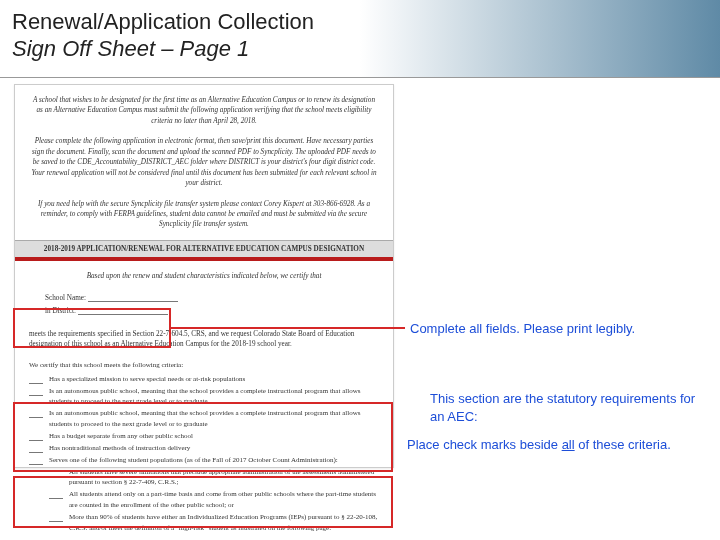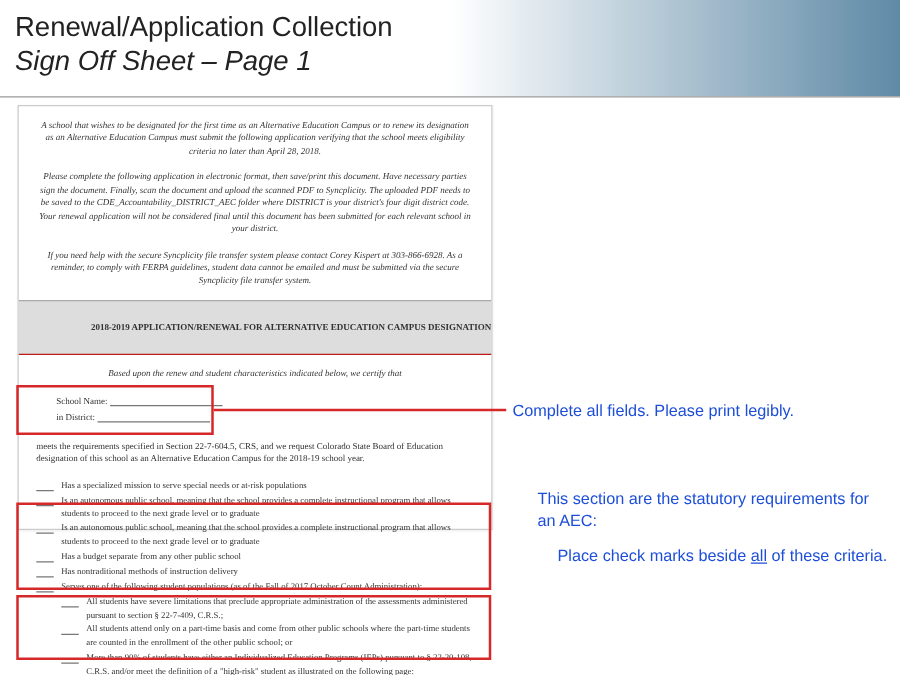--- a/index.html
+++ b/index.html
@@ -9,41 +9,41 @@
     background: linear-gradient(to right, #fff 0%, #fff 50%, #5f8aa6 100%);
     padding: 8px 18px 4px 12px;
     border-bottom: 1px solid #999;
   }
   .header h1 { font-size: 22px; font-weight: 400; color: #222; line-height: 1.25; }
   .header .sub { font-style: italic; font-size: 22px; font-weight: 400; color: #222; }
   .content { position: relative; height: calc(540px - 74px); }
   .doc {
     position: absolute;
     left: 14px; top: 6px;
-    width: 380px; height: 340px;
+    width: 380px; height: 384px;
     background: #fff;
     border: 1px solid #ccc;
     font-family: Georgia, 'Times New Roman', serif;
     font-style: italic;
     font-size: 7.2px;
     color: #333;
     padding: 10px 14px 10px 14px;
     line-height: 1.45;
     box-shadow: 0 1px 2px rgba(0,0,0,0.08);
   }
   .doc p { margin-bottom: 10px; text-align: center; }
   .doc .bar {
     font-style: normal;
     font-weight: bold;
     background: #ddd;
     border-top: 1px solid #aaa;
-    border-bottom: 1px solid #b91c1c;
-    padding: 16px 0;
+    border-bottom: 4px solid #b91c1c;
+    padding: 3px 0;
     margin: 8px -14px 10px -14px;
-    text-align: right;
+    text-align: center;
     font-size: 7.2px;
   }
   .doc .left { text-align: left; }
   .doc .fields { font-style: normal; text-align: left; margin: 6px 0 10px 16px; line-height: 1.9; }
   .doc .fields .line { border-bottom: 1px solid #777; display: inline-block; width: 90px; height: 7px; vertical-align: middle; }
   .doc .criteria { font-style: normal; text-align: left; font-size: 7px; line-height: 1.55; }
   .doc .criteria .row { display: flex; margin-bottom: 1px; }
   .doc .criteria .ck { width: 14px; border-bottom: 1px solid #777; height: 7px; margin-right: 6px; margin-top: 3px; flex-shrink: 0; }
   .doc .criteria .sub { margin-left: 20px; }
   .box-fields {
@@ -65,21 +65,21 @@
     border: 2px solid #d62828;
     left: 13px; top: 398px;
     width: 380px; height: 52px;
     pointer-events: none;
   }
   .conn { position: absolute; background: #d62828; height: 2px; pointer-events: none; }
   .conn1 { left: 171px; top: 249px; width: 234px; }
   .note { position: absolute; font-size: 13px; color: #1d4ed8; line-height: 1.35; }
   .note1 { left: 410px; top: 242px; width: 300px; }
   .note2 { left: 430px; top: 312px; width: 275px; }
-  .note3 { left: 446px; top: 358px; width: 275px; }
+  .note3 { left: 407px; top: 358px; width: 275px; }
   .note4 { left: 430px; top: 410px; width: 275px; }
   .u { text-decoration: underline; }
 </style>
 </head>
 <body>
 
 <div class="header">
   <h1>Renewal/Application Collection</h1>
   <div class="sub">Sign Off Sheet – Page 1</div>
 </div>
@@ -91,20 +91,21 @@
     <p>Please complete the following application in electronic format, then save/print this document. Have necessary parties sign the document. Finally, scan the document and upload the scanned PDF to Syncplicity. The uploaded PDF needs to be saved to the CDE_Accountability_DISTRICT_AEC folder where DISTRICT is your district's four digit district code. Your renewal application will not be considered final until this document has been submitted for each relevant school in your district.</p>
     <p>If you need help with the secure Syncplicity file transfer system please contact Corey Kispert at 303-866-6928. As a reminder, to comply with FERPA guidelines, student data cannot be emailed and must be submitted via the secure Syncplicity file transfer system.</p>
     <div class="bar">2018-2019 APPLICATION/RENEWAL FOR ALTERNATIVE EDUCATION CAMPUS DESIGNATION</div>
     <p>Based upon the renew and student characteristics indicated below, we certify that</p>
     <div class="fields">
       <div><span>School Name:</span> <span class="line"></span></div>
       <div><span>in District:</span> <span class="line"></span></div>
     </div>
     <p class="left" style="font-style:normal">meets the requirements specified in Section 22-7-604.5, CRS, and we request Colorado State Board of Education designation of this school as an Alternative Education Campus for the 2018-19 school year.</p>
     <div class="criteria">
+      <div style="margin:6px 0 3px 0">We certify that this school meets the following criteria:</div>
       <div class="row">
           <span class="ck"></span>
           <span>Has a specialized mission to serve special needs or at-risk populations</span>
         </div>
       <div class="row">
           <span class="ck"></span>
           <span>Is an autonomous public school, meaning that the school provides a complete instructional program that allows students to proceed to the next grade level or to graduate</span>
         </div>
       <div class="row">
           <span class="ck"></span>

